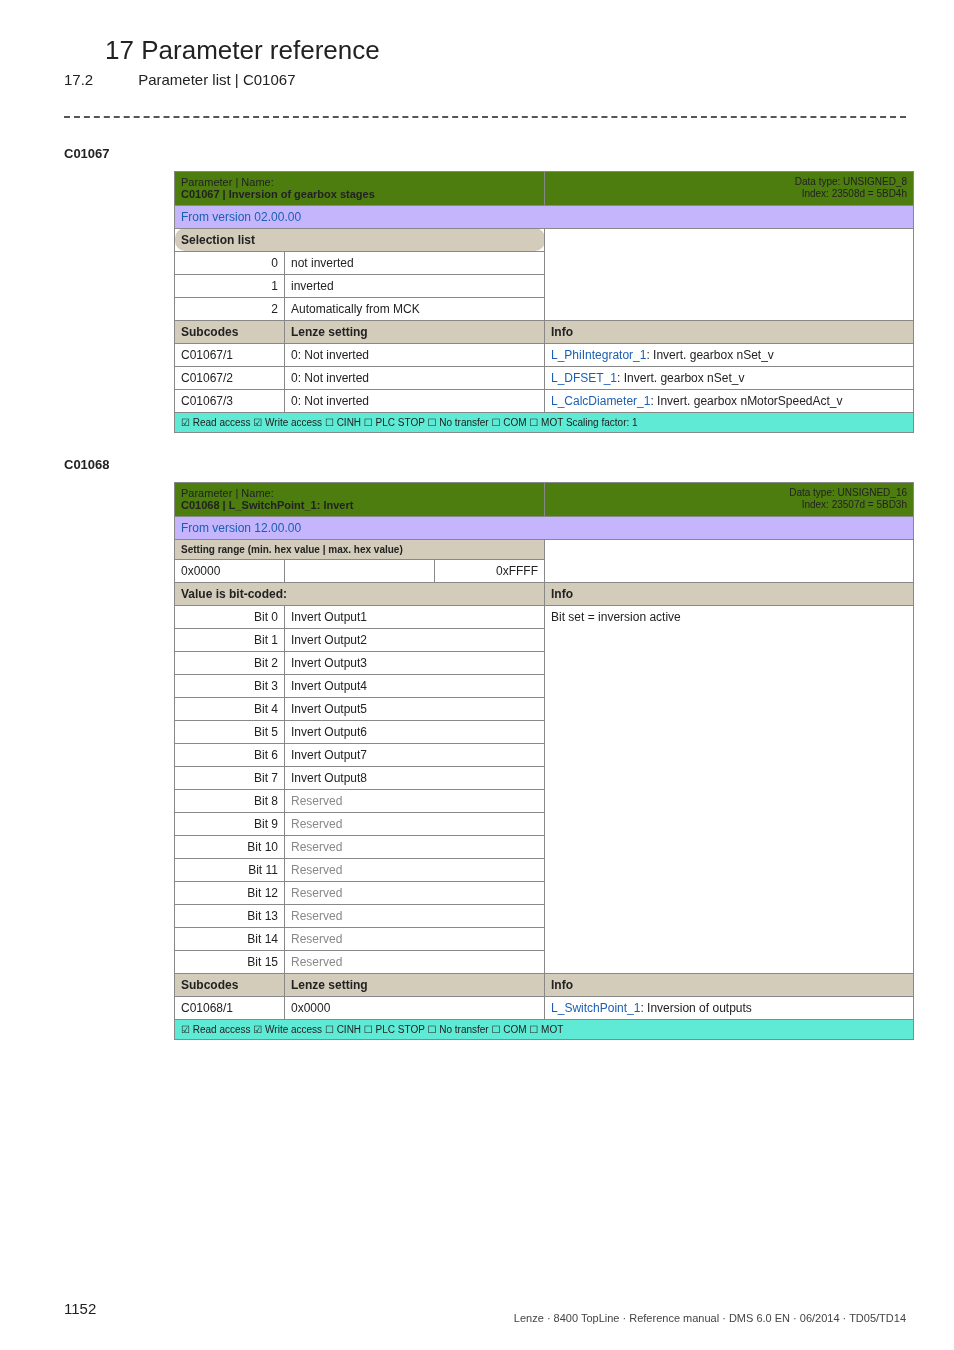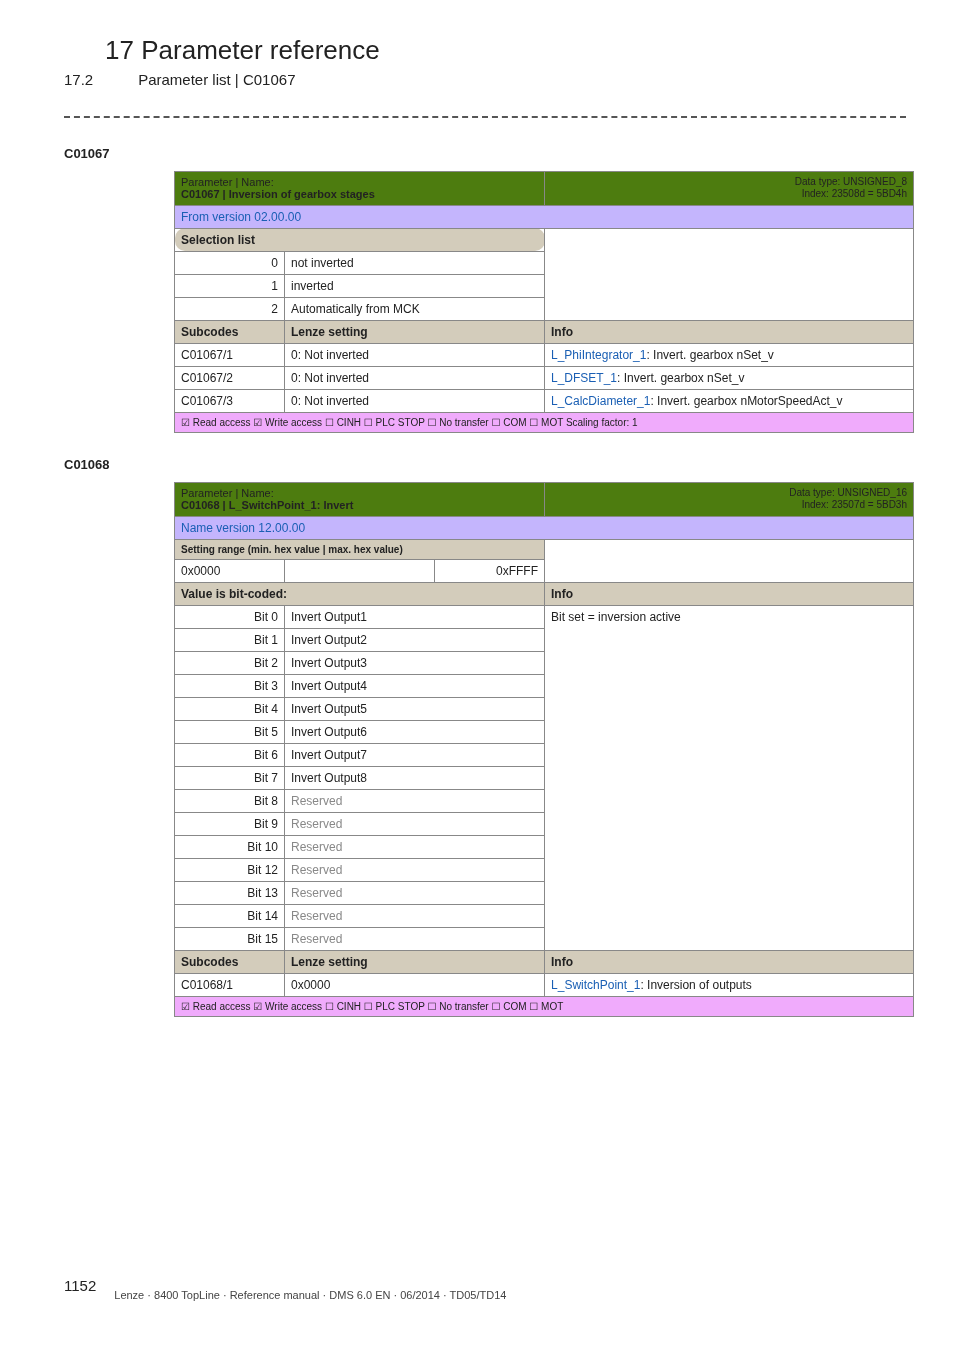--- a/index.html
+++ b/index.html
@@ -79,25 +79,26 @@
   }
   .link { color: #1a5fb4; }
   .sel-row td, .shade-row td, .subcodes-hdr td, .bitcoded-row td {
     background: #d3ccbb;
     font-weight: bold;
   }
   .sel-list-label { font-weight: bold; border-radius: 10px; }
   .num-cell { text-align: right !important; }
   .footer-row td {
     font-size: 10px;
-    background: #f0abfc;
+    background: #5eead4;
   }
   .reserved { color: #888; }
   .page-footer {
     display: flex;
+    justify-content: space-between;
     font-size: 11px;
     margin-top: 260px;
     gap: 18px;
   }
   .page-footer .pn { font-size: 15px; }
   .foot-right { color: #444; margin-top: 12px; }
 </style>
 </head>
 <body>
 
@@ -205,21 +206,21 @@
           <span>Parameter | Name:</span><br>
           <span class="param-name">C01068 | L_SwitchPoint_1: Invert</span>
         </td>
         <td class="right">
           <span>Data type: UNSIGNED_16</span><br>
           <span>Index: 23507d = 5BD3h</span>
         </td>
       </tr>
       <tr class="version-row">
             <td colspan="4">
-        <span class="link">Name version 12.00.00</span>
+        <span class="link">From version 12.00.00</span>
       </td>
           </tr>
       <tr class="shade-row">
         <td colspan="3" style="font-size:10px">Setting range (min. hex value | max. hex value)</td>
         <td style="background:#fff;border-bottom:none"></td>
       </tr>
       <tr>
         <td>0x0000</td>
         <td></td>
         <td class="num-cell">0xFFFF</td>
@@ -276,20 +277,25 @@
             <td colspan="2" class="reserved">Reserved</td>
             <td style="border-top: none; border-bottom: none;"></td>
           </tr>
           <tr>
             <td class="num-cell">Bit 9</td>
             <td colspan="2" class="reserved">Reserved</td>
             <td style="border-top: none; border-bottom: none;"></td>
           </tr>
           <tr>
             <td class="num-cell">Bit 10</td>
+            <td colspan="2" class="reserved">Reserved</td>
+            <td style="border-top: none; border-bottom: none;"></td>
+          </tr>
+          <tr>
+            <td class="num-cell">Bit 11</td>
             <td colspan="2" class="reserved">Reserved</td>
             <td style="border-top: none; border-bottom: none;"></td>
           </tr>
           <tr>
             <td class="num-cell">Bit 12</td>
             <td colspan="2" class="reserved">Reserved</td>
             <td style="border-top: none; border-bottom: none;"></td>
           </tr>
           <tr>
             <td class="num-cell">Bit 13</td>

